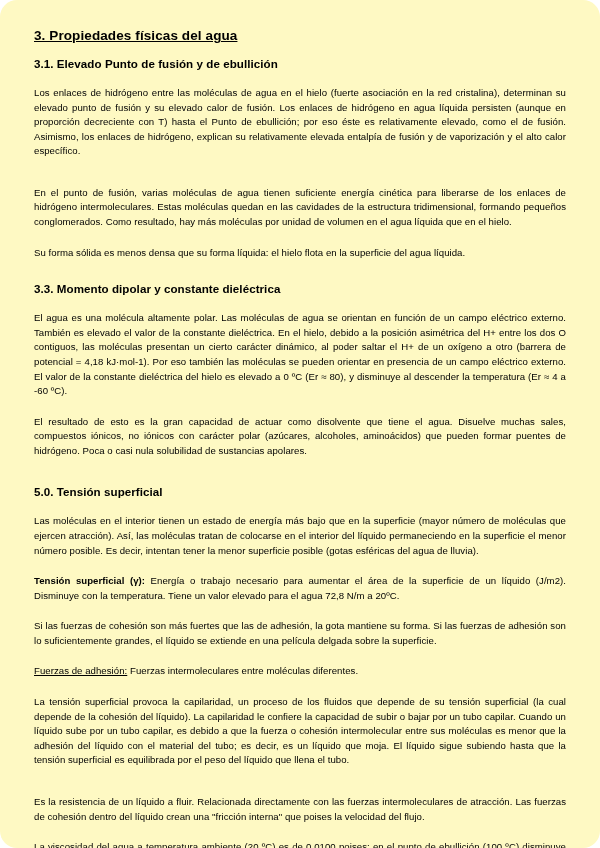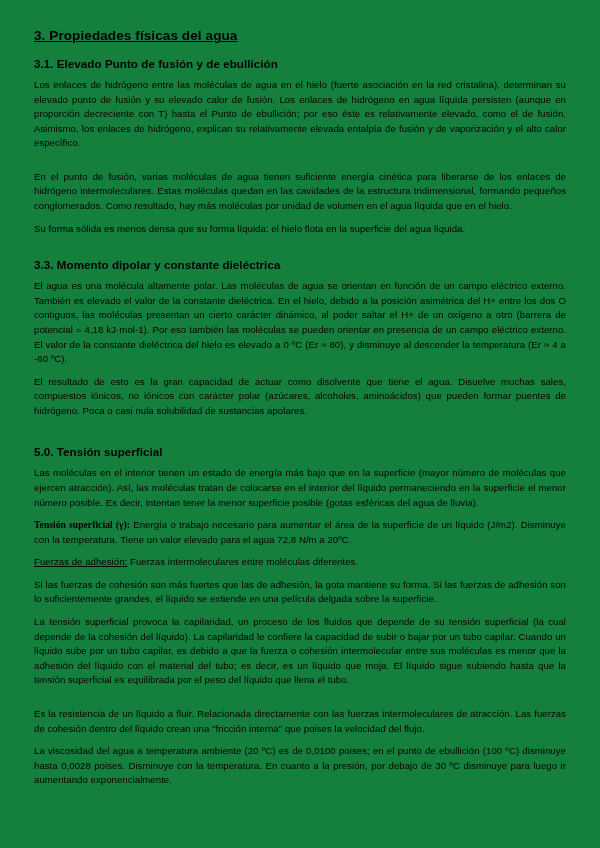--- a/index.html
+++ b/index.html
@@ -11,49 +11,50 @@
     width: 600px;
     height: 848px;
     font-family: "Liberation Sans", sans-serif;
     color: #000000;
   }
   .page {
     box-sizing: border-box;
     width: 600px;
     height: 848px;
     padding: 28px 34px 20px 34px;
-    background: #15803d;
+    background: #fef9c3;
+    border-radius: 17px;
   }
   h1.doc-title {
     font-size: 13.5px;
     font-weight: bold;
     margin: 0 0 11px 0;
     text-decoration: underline;
     letter-spacing: 0.1px;
   }
   h2.section-title {
     font-size: 11.6px;
     font-weight: bold;
     margin: 11px 0 6px 0;
     letter-spacing: 0.05px;
   }
   h2.section-title.first {
     margin-top: 14px;
   }
   p.para {
     font-size: 9.6px;
     line-height: 1.52;
-    margin: 8px 0 5px 0;
+    margin: 16px 0 5px 0;
     text-align: justify;
     letter-spacing: 0.05px;
   }
   p.para.tight {
     margin-bottom: 2px;
   }
-  .b { font-weight: bold; font-family: Liberation Serif, serif; }
+  .b { font-weight: bold; }
   .u { text-decoration: underline; }
   .spacer-sm { height: 6px; }
   .spacer-md { height: 11px; }
 </style>
 </head>
 <body>
 
 <div class="page">
 
   <h1 class="doc-title">3. Propiedades físicas del agua</h1>
@@ -73,23 +74,23 @@
   <p class="para">El resultado de esto es la gran capacidad de actuar como disolvente que tiene el agua. Disuelve muchas sales, compuestos iónicos, no iónicos con carácter polar (azúcares, alcoholes, aminoácidos) que pueden formar puentes de hidrógeno. Poca o casi nula solubilidad de sustancias apolares.</p>
 
   <div class="spacer-md"></div>
 
   <h2 class="section-title">5.0. Tensión superficial</h2>
   <p class="para">Las moléculas en el interior tienen un estado de energía más bajo que en la superficie (mayor número de moléculas que ejercen atracción). Así, las moléculas tratan de colocarse en el interior del líquido permaneciendo en la superficie el menor número posible. Es decir, intentan tener la menor superficie posible (gotas esféricas del agua de lluvia).</p>
 
   <p class="para tight"><span class="b">Tensión superficial (γ):</span><span> Energía o trabajo necesario para aumentar el área de la superficie de un líquido (J/m2). Disminuye con la temperatura. Tiene un valor elevado para el agua 72,8 N/m a 20ºC.</span></p>
 
 
+  <p class="para">Si las fuerzas de cohesión son más fuertes que las de adhesión, la gota mantiene su forma. Si las fuerzas de adhesión son lo suficientemente grandes, el líquido se extiende en una película delgada sobre la superficie.</p>
+
   <p class="para tight"><span class="u">Fuerzas de adhesión:</span><span> Fuerzas intermoleculares entre moléculas diferentes.</span></p>
-
-  <p class="para">Si las fuerzas de cohesión son más fuertes que las de adhesión, la gota mantiene su forma. Si las fuerzas de adhesión son lo suficientemente grandes, el líquido se extiende en una película delgada sobre la superficie.</p>
   <p class="para">La tensión superficial provoca la capilaridad, un proceso de los fluidos que depende de su tensión superficial (la cual depende de la cohesión del líquido). La capilaridad le confiere la capacidad de subir o bajar por un tubo capilar. Cuando un líquido sube por un tubo capilar, es debido a que la fuerza o cohesión intermolecular entre sus moléculas es menor que la adhesión del líquido con el material del tubo; es decir, es un líquido que moja. El líquido sigue subiendo hasta que la tensión superficial es equilibrada por el peso del líquido que llena el tubo.</p>
 
   <div class="spacer-sm"></div>
 
   <p class="para">Es la resistencia de un líquido a fluir. Relacionada directamente con las fuerzas intermoleculares de atracción. Las fuerzas de cohesión dentro del líquido crean una "fricción interna" que poises la velocidad del flujo.</p>
   <p class="para">La viscosidad del agua a temperatura ambiente (20 ºC) es de 0,0100 poises; en el punto de ebullición (100 ºC) disminuye hasta 0,0028 poises. Disminuye con la temperatura. En cuanto a la presión, por debajo de 30 ºC disminuye para luego ir aumentando exponencialmente.</p>
 
 </div>
 
 </body></html>

